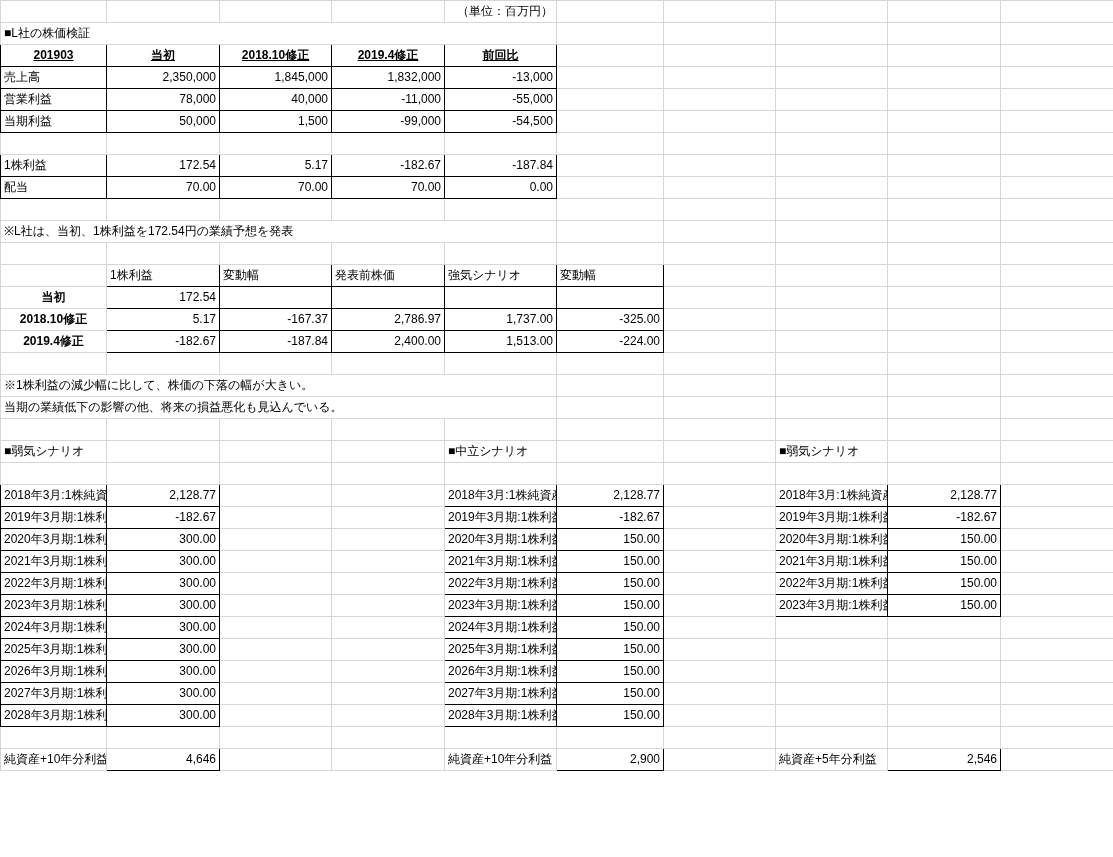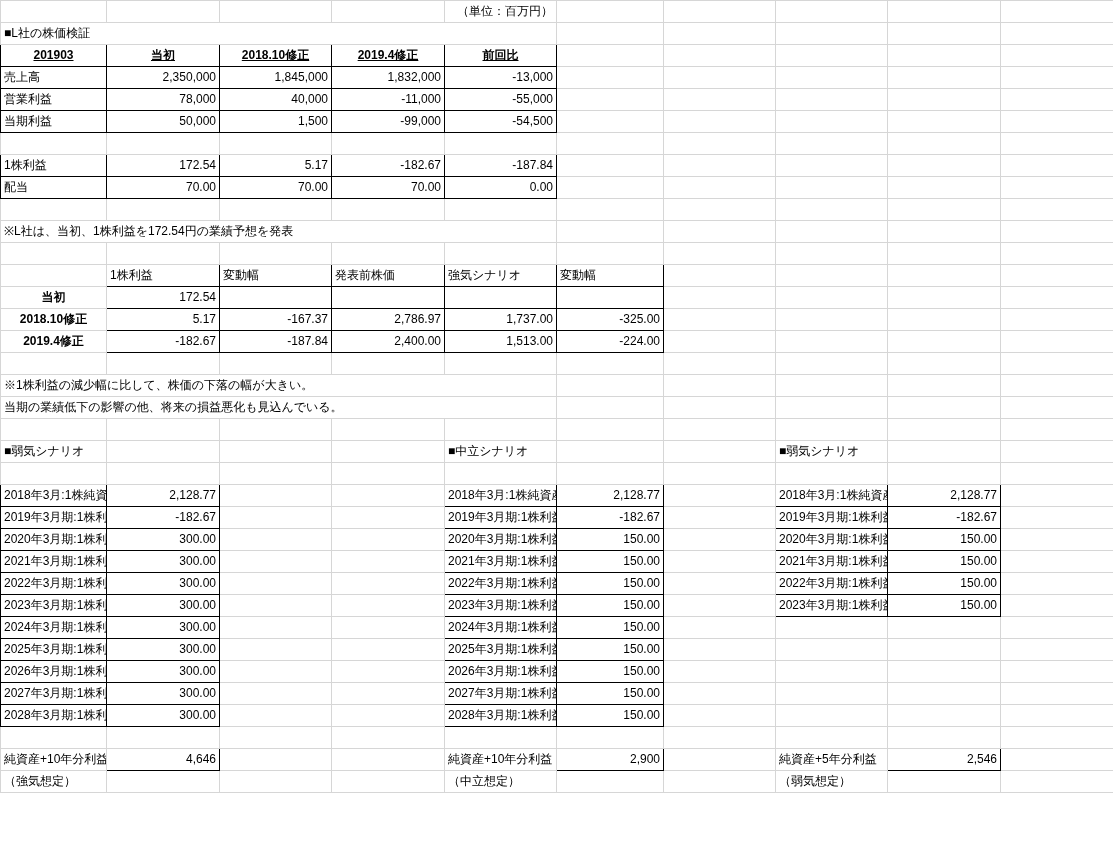--- a/index.html
+++ b/index.html
@@ -486,28 +486,16 @@
       <td></td>
       <td></td>
       <td class="l">純資産+10年分利益</td>
       <td class="r box">2,900</td>
       <td></td>
       <td class="l">純資産+5年分利益</td>
       <td class="r box">2,546</td>
       <td></td>
     </tr>
 
-    <tr>
-      <td class="l">（強気想定）</td>
-      <td></td>
-      <td></td>
-      <td></td>
-      <td class="l">（中立想定）</td>
-      <td></td>
-      <td></td>
-      <td class="l">（弱気想定）</td>
-      <td></td>
-      <td></td>
-    </tr>
 
   </tbody>
     </table>
 </div>
 
 </body></html>

